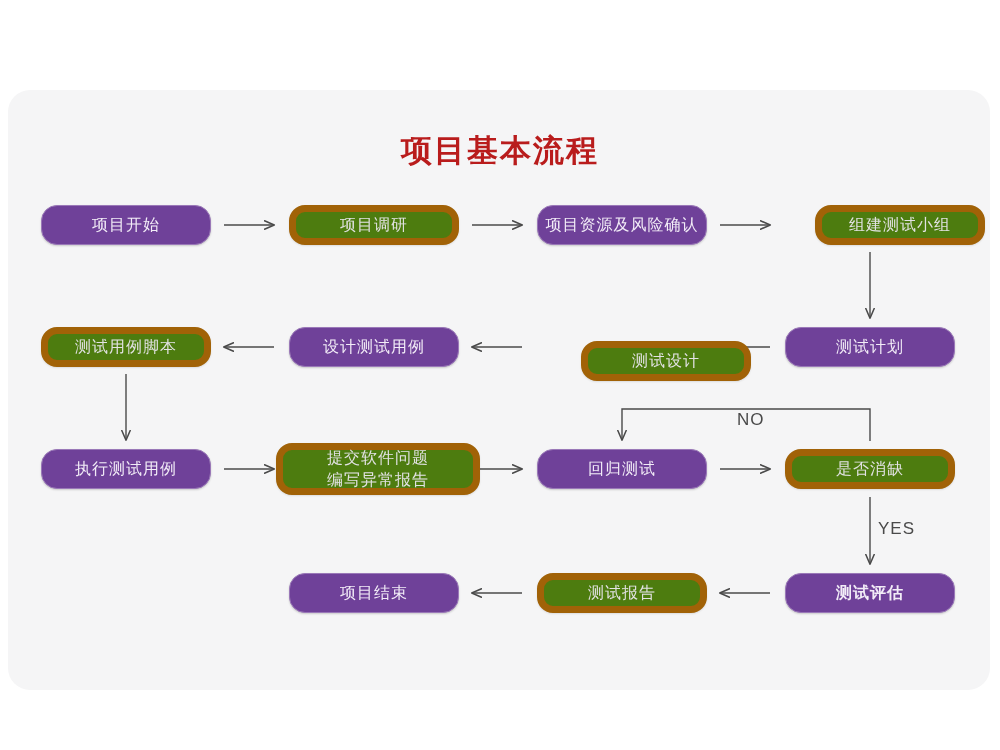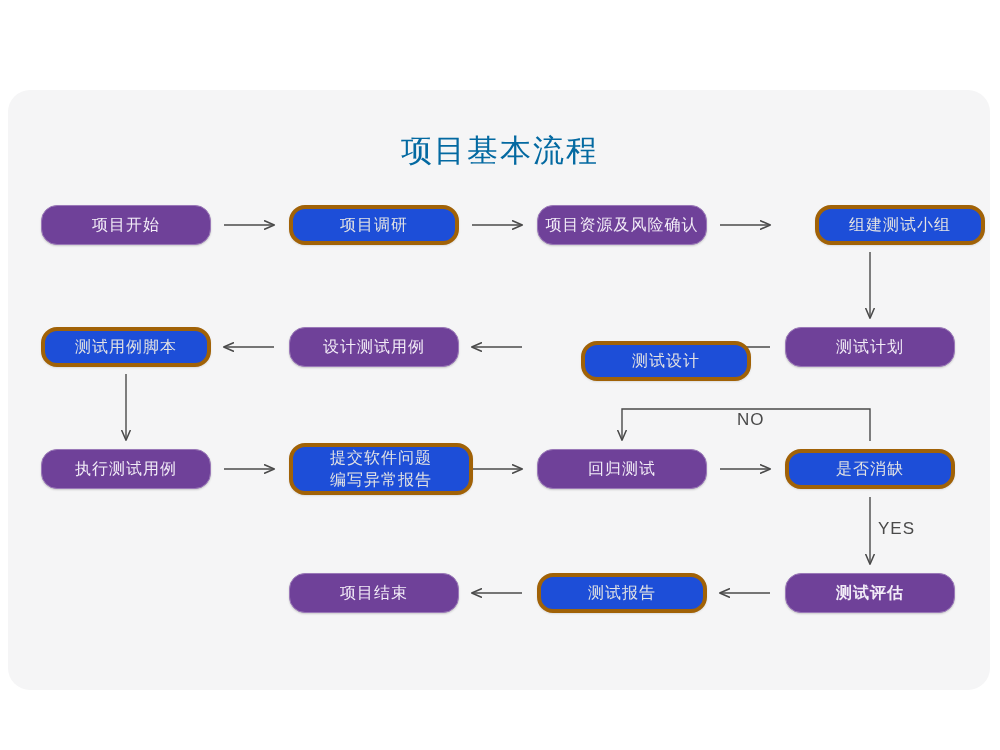--- a/index.html
+++ b/index.html
@@ -33,22 +33,22 @@
   }
 
   
   #title {
     position: absolute;
     left: 0;
     top: 130px;
     width: 1000px;
     text-align: center;
     font-size: 31px;
-    font-weight: 400;
-    color: #0369a1;
+    font-weight: 700;
+    color: #b91c1c;
     letter-spacing: 2px;
   }
 
   
   #connectors {
     position: absolute;
     left: 0;
     top: 0;
     width: 1000px;
     height: 750px;
@@ -70,22 +70,22 @@
     white-space: pre-line;
     user-select: none;
   }
   .node.purple {
     background: #6f4199;
     border: 1px solid #9a78b8;
     color: #f2ecf7;
     box-shadow: 0 1px 2px rgba(0,0,0,0.18);
   }
   .node.gray {
-    background: #1d4ed8;
-    border: 4px solid #a16207;
+    background: #4d7c0f;
+    border: 7px solid #a16207;
     color: #e2e2e3;
     box-shadow: 0 1px 2px rgba(0,0,0,0.10);
   }
 
   
   .edge-label {
     position: absolute;
     font-size: 17px;
     color: #4a4a4a;
     letter-spacing: 1px;
@@ -139,21 +139,21 @@
   <div class="node gray" style="left:289px; top:205px; width:170px; height:40px;">项目调研</div>
   <div class="node purple" style="left:537px; top:205px; width:170px; height:40px;">项目资源及风险确认</div>
   <div class="node gray" style="left:815px; top:205px; width:170px; height:40px;">组建测试小组</div>
 
   <div class="node purple" style="left:785px; top:327px; width:170px; height:40px;">测试计划</div>
   <div class="node gray" style="left:537px; top:341px; width:170px; height:40px;margin-left:44px;">测试设计</div>
   <div class="node purple" style="left:289px; top:327px; width:170px; height:40px;">设计测试用例</div>
   <div class="node gray" style="left:41px;  top:327px; width:170px; height:40px;">测试用例脚本</div>
 
   <div class="node purple" style="left:41px;  top:449px; width:170px; height:40px;">执行测试用例</div>
-  <div class="node gray" style="left:289px; top:443px; width:184px; height:52px;">提交软件问题
+  <div class="node gray" style="left:276px; top:443px; width:204px; height:52px;">提交软件问题
 编写异常报告</div>
   <div class="node purple" style="left:537px; top:449px; width:170px; height:40px;">回归测试</div>
   <div class="node gray" style="left:785px; top:449px; width:170px; height:40px;">是否消缺</div>
 
   <div class="node purple" style="left:785px; top:573px; width:170px; height:40px;font-weight:bold;">测试评估</div>
   <div class="node gray" style="left:537px; top:573px; width:170px; height:40px;">测试报告</div>
   <div class="node purple" style="left:289px; top:573px; width:170px; height:40px;">项目结束</div>
 
   <div class="edge-label" style="left:730px; top:410px;margin-left:7px;">NO</div>
   <div class="edge-label" style="left:878px; top:519px;">YES</div>

